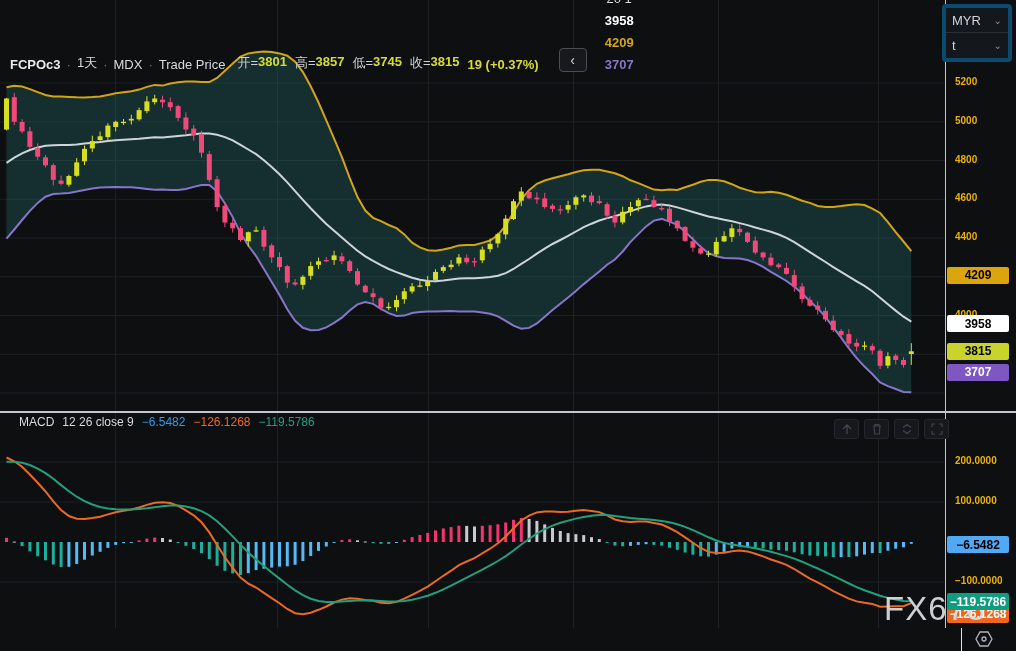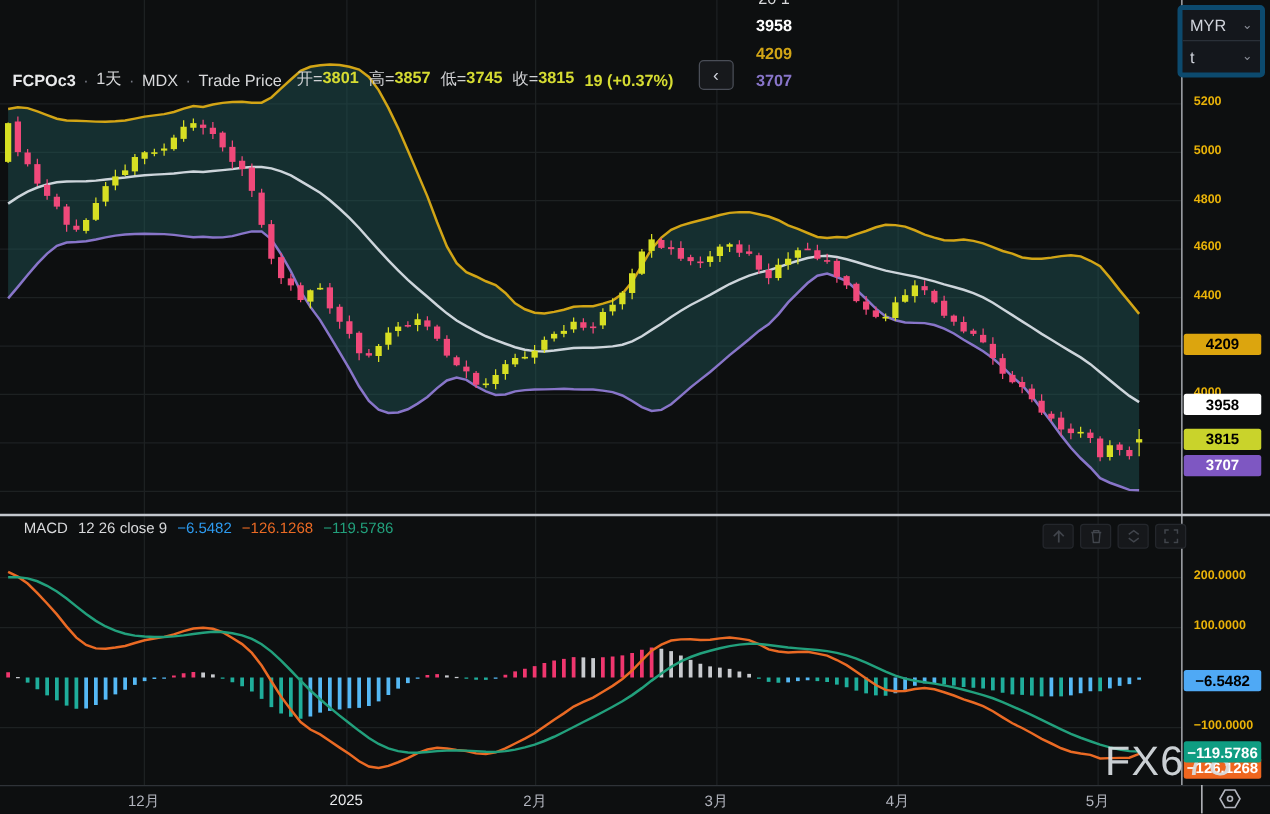--- a/index.html
+++ b/index.html
@@ -549,28 +549,20 @@
     <div class="cur-row">
       <span>MYR</span>
       <span class="chev">⌄</span>
     </div>
     <div class="cur-row">
       <span>t</span>
       <span class="chev">⌄</span>
     </div>
   </div>
 
-  <div class="time-strip" id="time-strip">
-      <div class="month" style="left: 115px;">12月</div>
-      <div class="month em" style="left: 277px;">2025</div>
-      <div class="month" style="left: 428px;">2月</div>
-      <div class="month" style="left: 573px;">3月</div>
-      <div class="month" style="left: 718px;">4月</div>
-      <div class="month" style="left: 878px;">5月</div>
-    </div>
   <div class="strip-vline"></div>
 
   <span class="gauge">
     <svg width="20" height="18" viewBox="0 0 20 18">
       <polygon points="6,2 14,2 18,9 14,16 6,16 2,9" fill="none" stroke="#b2b5be" stroke-width="1.3"></polygon>
       <circle cx="10" cy="9" r="2" fill="none" stroke="#b2b5be" stroke-width="1.3"></circle>
     </svg>
   </span>
 
   <div class="watermark">FX678</div>

